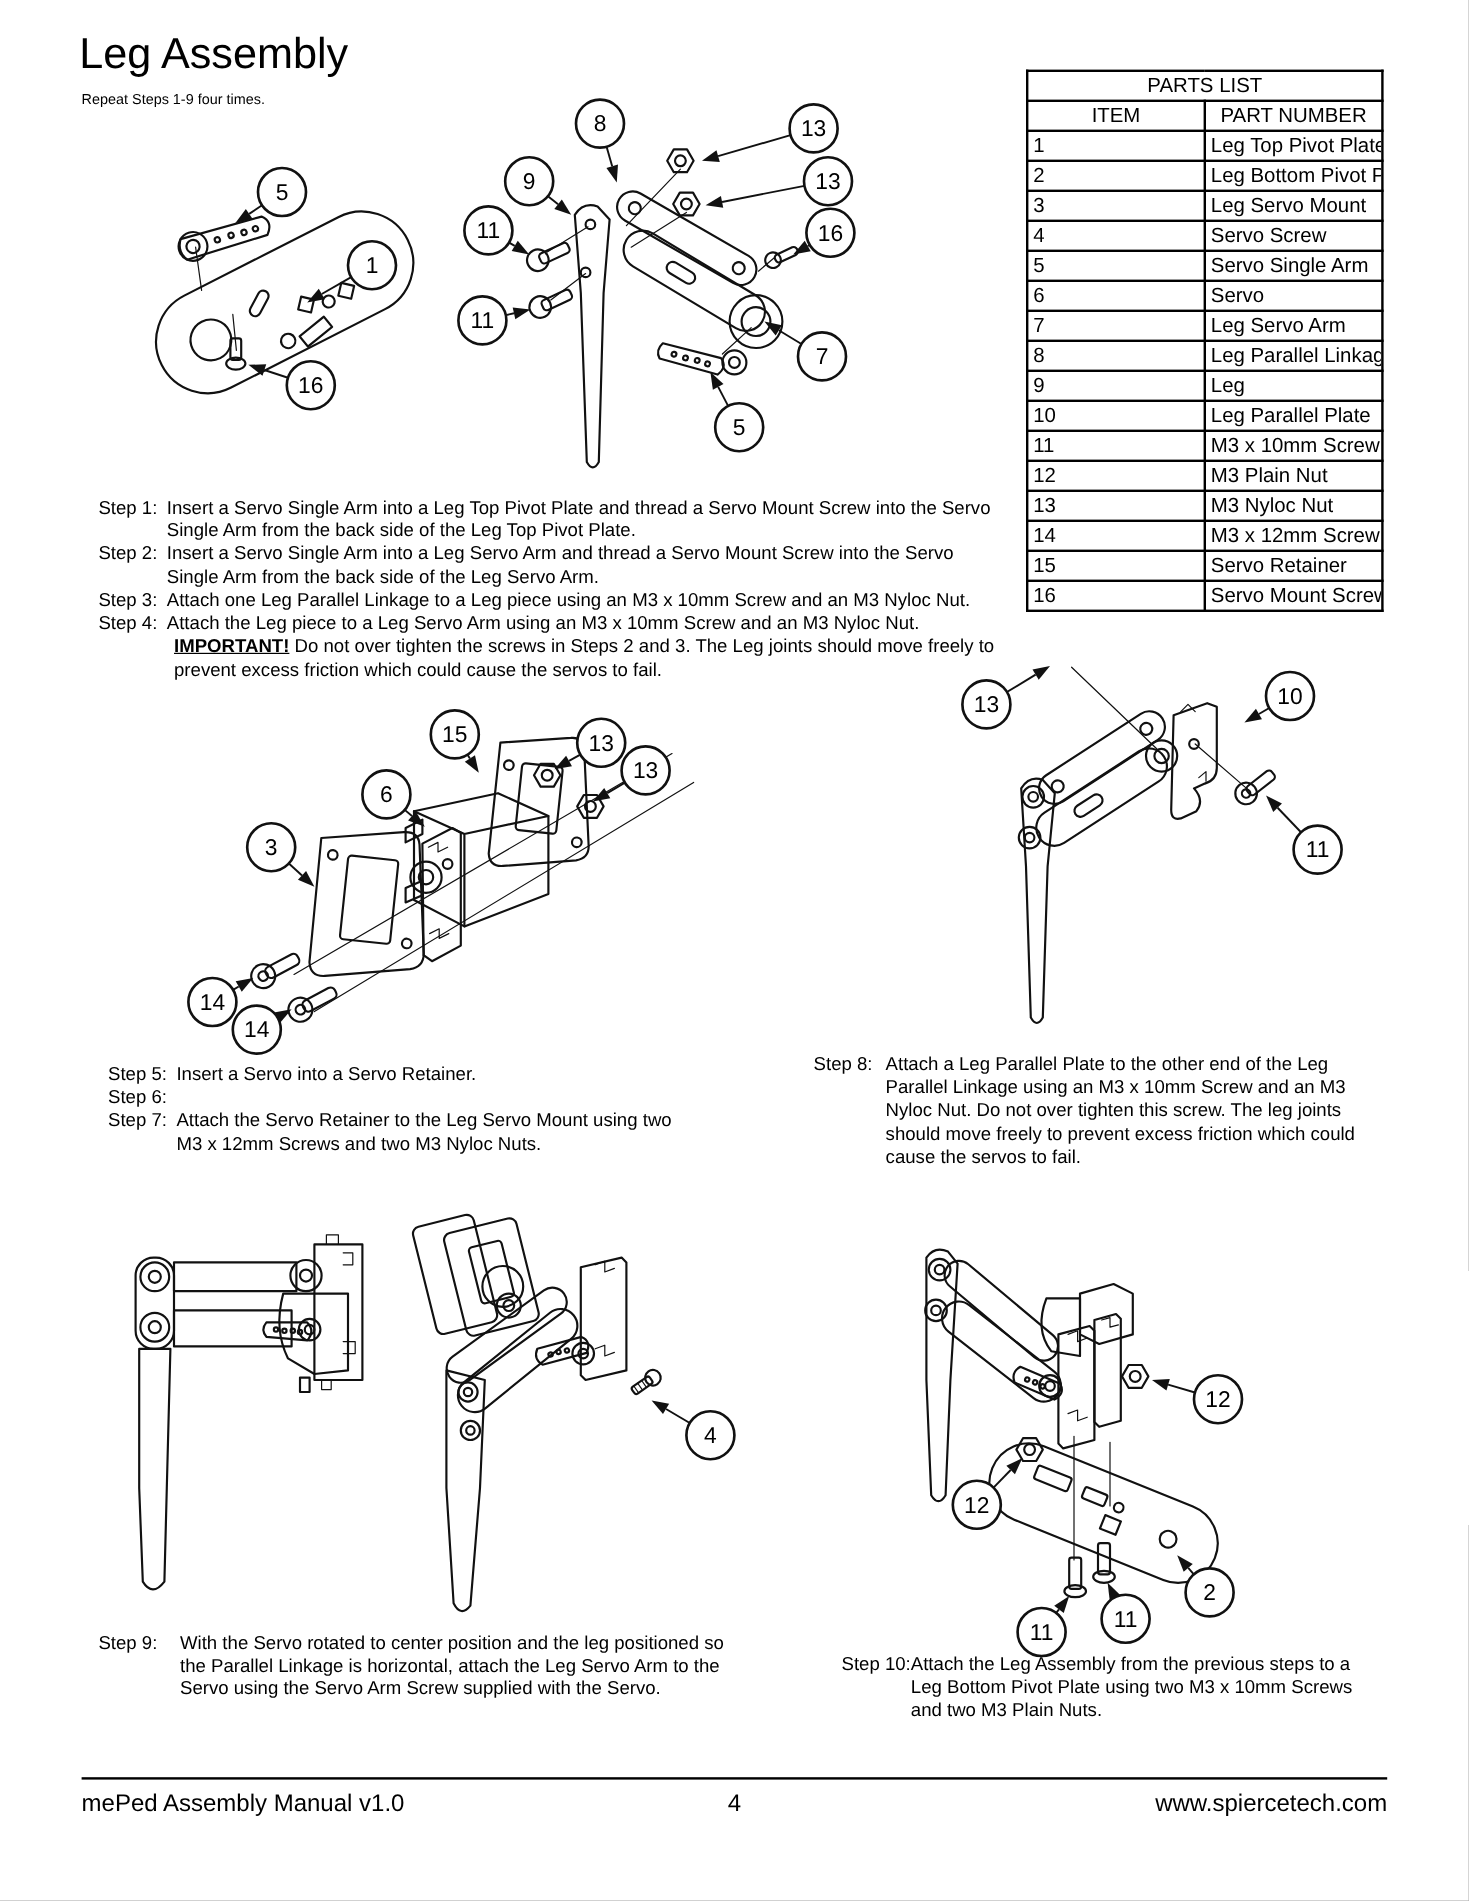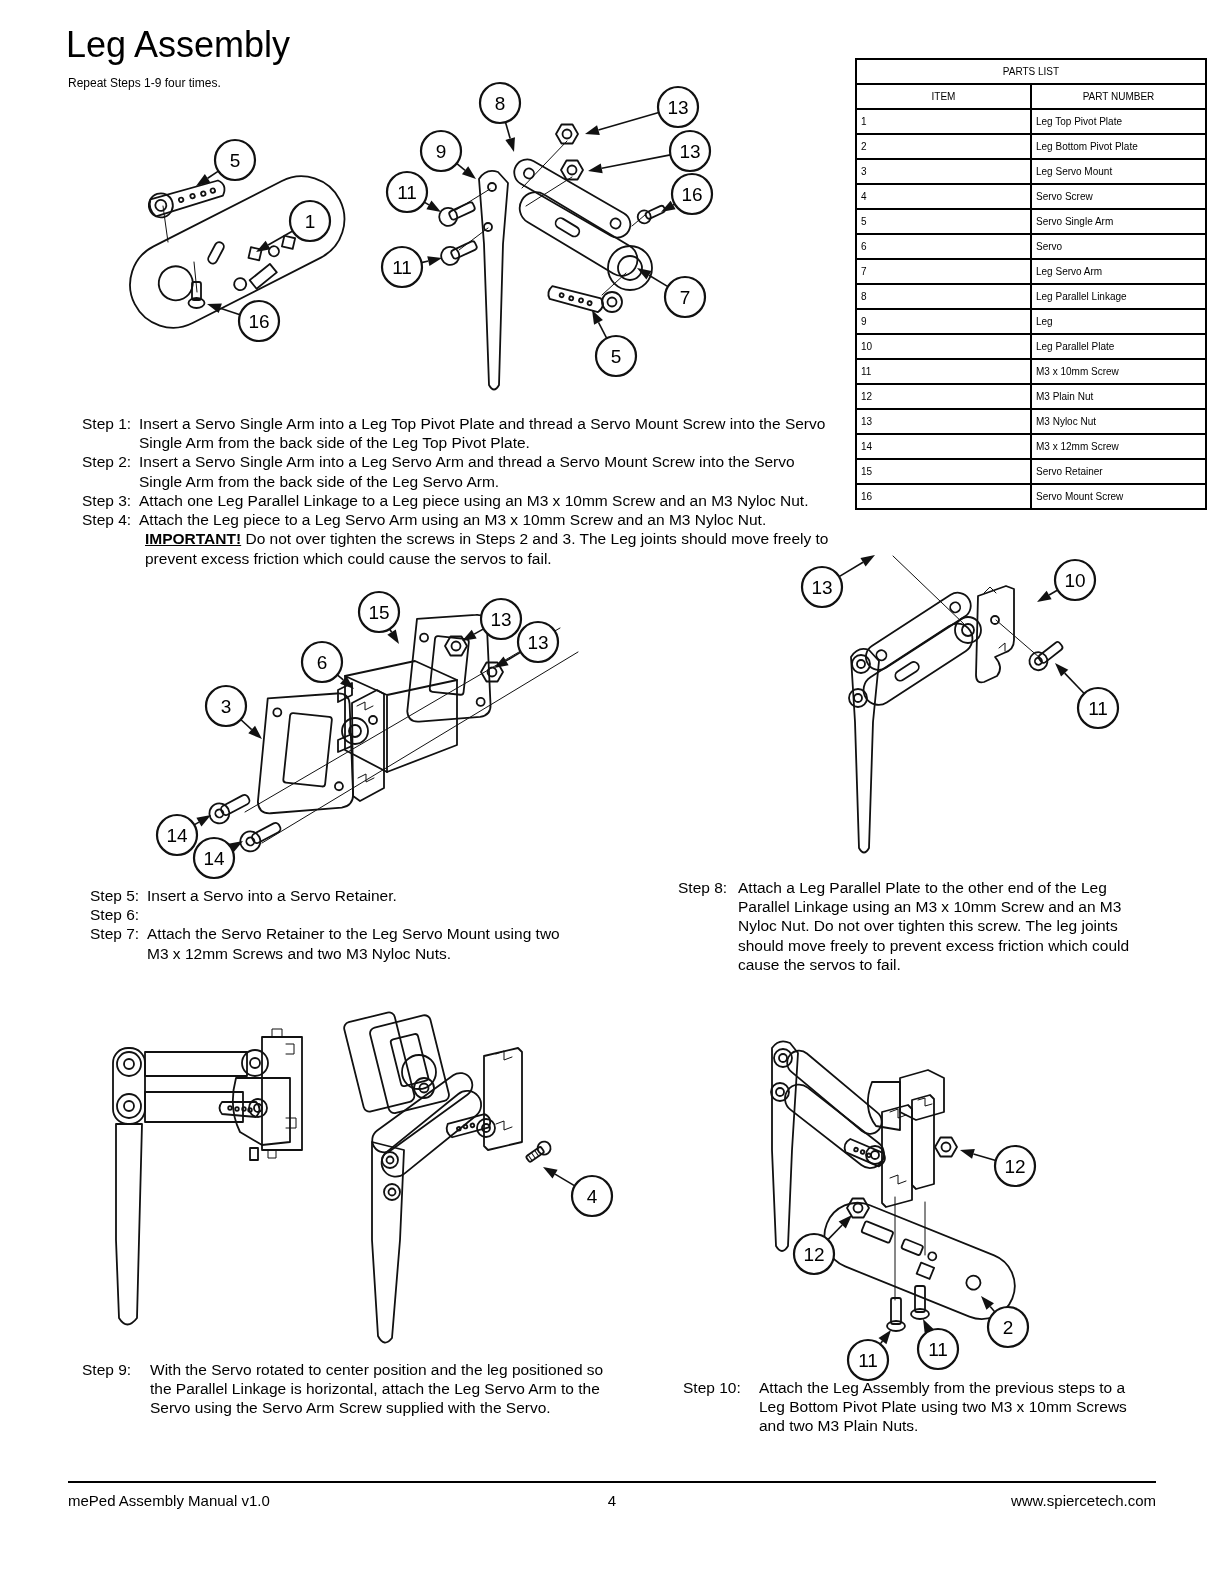--- a/index.html
+++ b/index.html
@@ -6,44 +6,44 @@
   .page{
     position:relative;width:1224px;height:1584px;background:#fff;
     font-family:"Liberation Sans","DejaVu Sans",sans-serif;color:#000;
     margin:0 auto;overflow:hidden;
   }
   .abs{position:absolute;}
   .title{left:66px;top:24px;font-size:36px;letter-spacing:0;}
   .subtitle{left:68px;top:76px;font-size:12px;}
   
   .parts{left:855px;top:58px;}
-  table{border-collapse:collapse;width:352px;font-size:10px;table-layout:fixed;}
+  table{border-collapse:collapse;width:298px;font-size:17px;table-layout:fixed;}
   th,td{border:2px solid #000;padding:0 4px;height:23px;font-weight:400;overflow:hidden;white-space:nowrap;}
   th{text-align:center;}
   .c-item{width:54px;}
   .c-name{text-align:left;}
   
   .steps{font-size:15.5px;line-height:1.24;}
   .step{display:flex;align-items:flex-start;}
   .step-label{flex:0 0 auto;white-space:nowrap;}
   .step-text{flex:1 1 auto;}
   .block-a{left:82px;top:414px;width:760px;}
   .block-a .step-label{width:57px;}
   .block-b{left:90px;top:886px;width:492px;}
   .block-b .step-label{width:57px;}
   .block-c{left:678px;top:878px;width:464px;}
   .block-c .step-label{width:60px;}
   .block-d{left:82px;top:1360px;width:532px;}
   .block-d .step-label{width:68px;}
   .block-e{left:683px;top:1378px;width:458px;}
-  .block-e .step-label{width:76px;}
+  .block-e .step-label{width:76px;text-align:right;}
   .important .step-text b{font-weight:700;text-decoration:underline;}
   
   .footer-rule{left:68px;top:1481px;width:1088px;height:2px;background:#000;}
-  .footer{left:68px;top:1492px;width:1088px;font-size:15px;display:flex;}
+  .footer{left:68px;top:1492px;width:1088px;font-size:20px;display:flex;}
   .footer .f-left{flex:1;text-align:left;}
   .footer .f-center{flex:1;text-align:center;}
   .footer .f-right{flex:1;text-align:right;}
   svg text{font-family:"Liberation Sans","DejaVu Sans",sans-serif;}
   .part{stroke:#111;fill:none;stroke-width:1.8;stroke-linejoin:round;stroke-linecap:round;}
   .thin{stroke:#111;fill:none;stroke-width:1;}
 </style>
 </head>
 <body>
 

